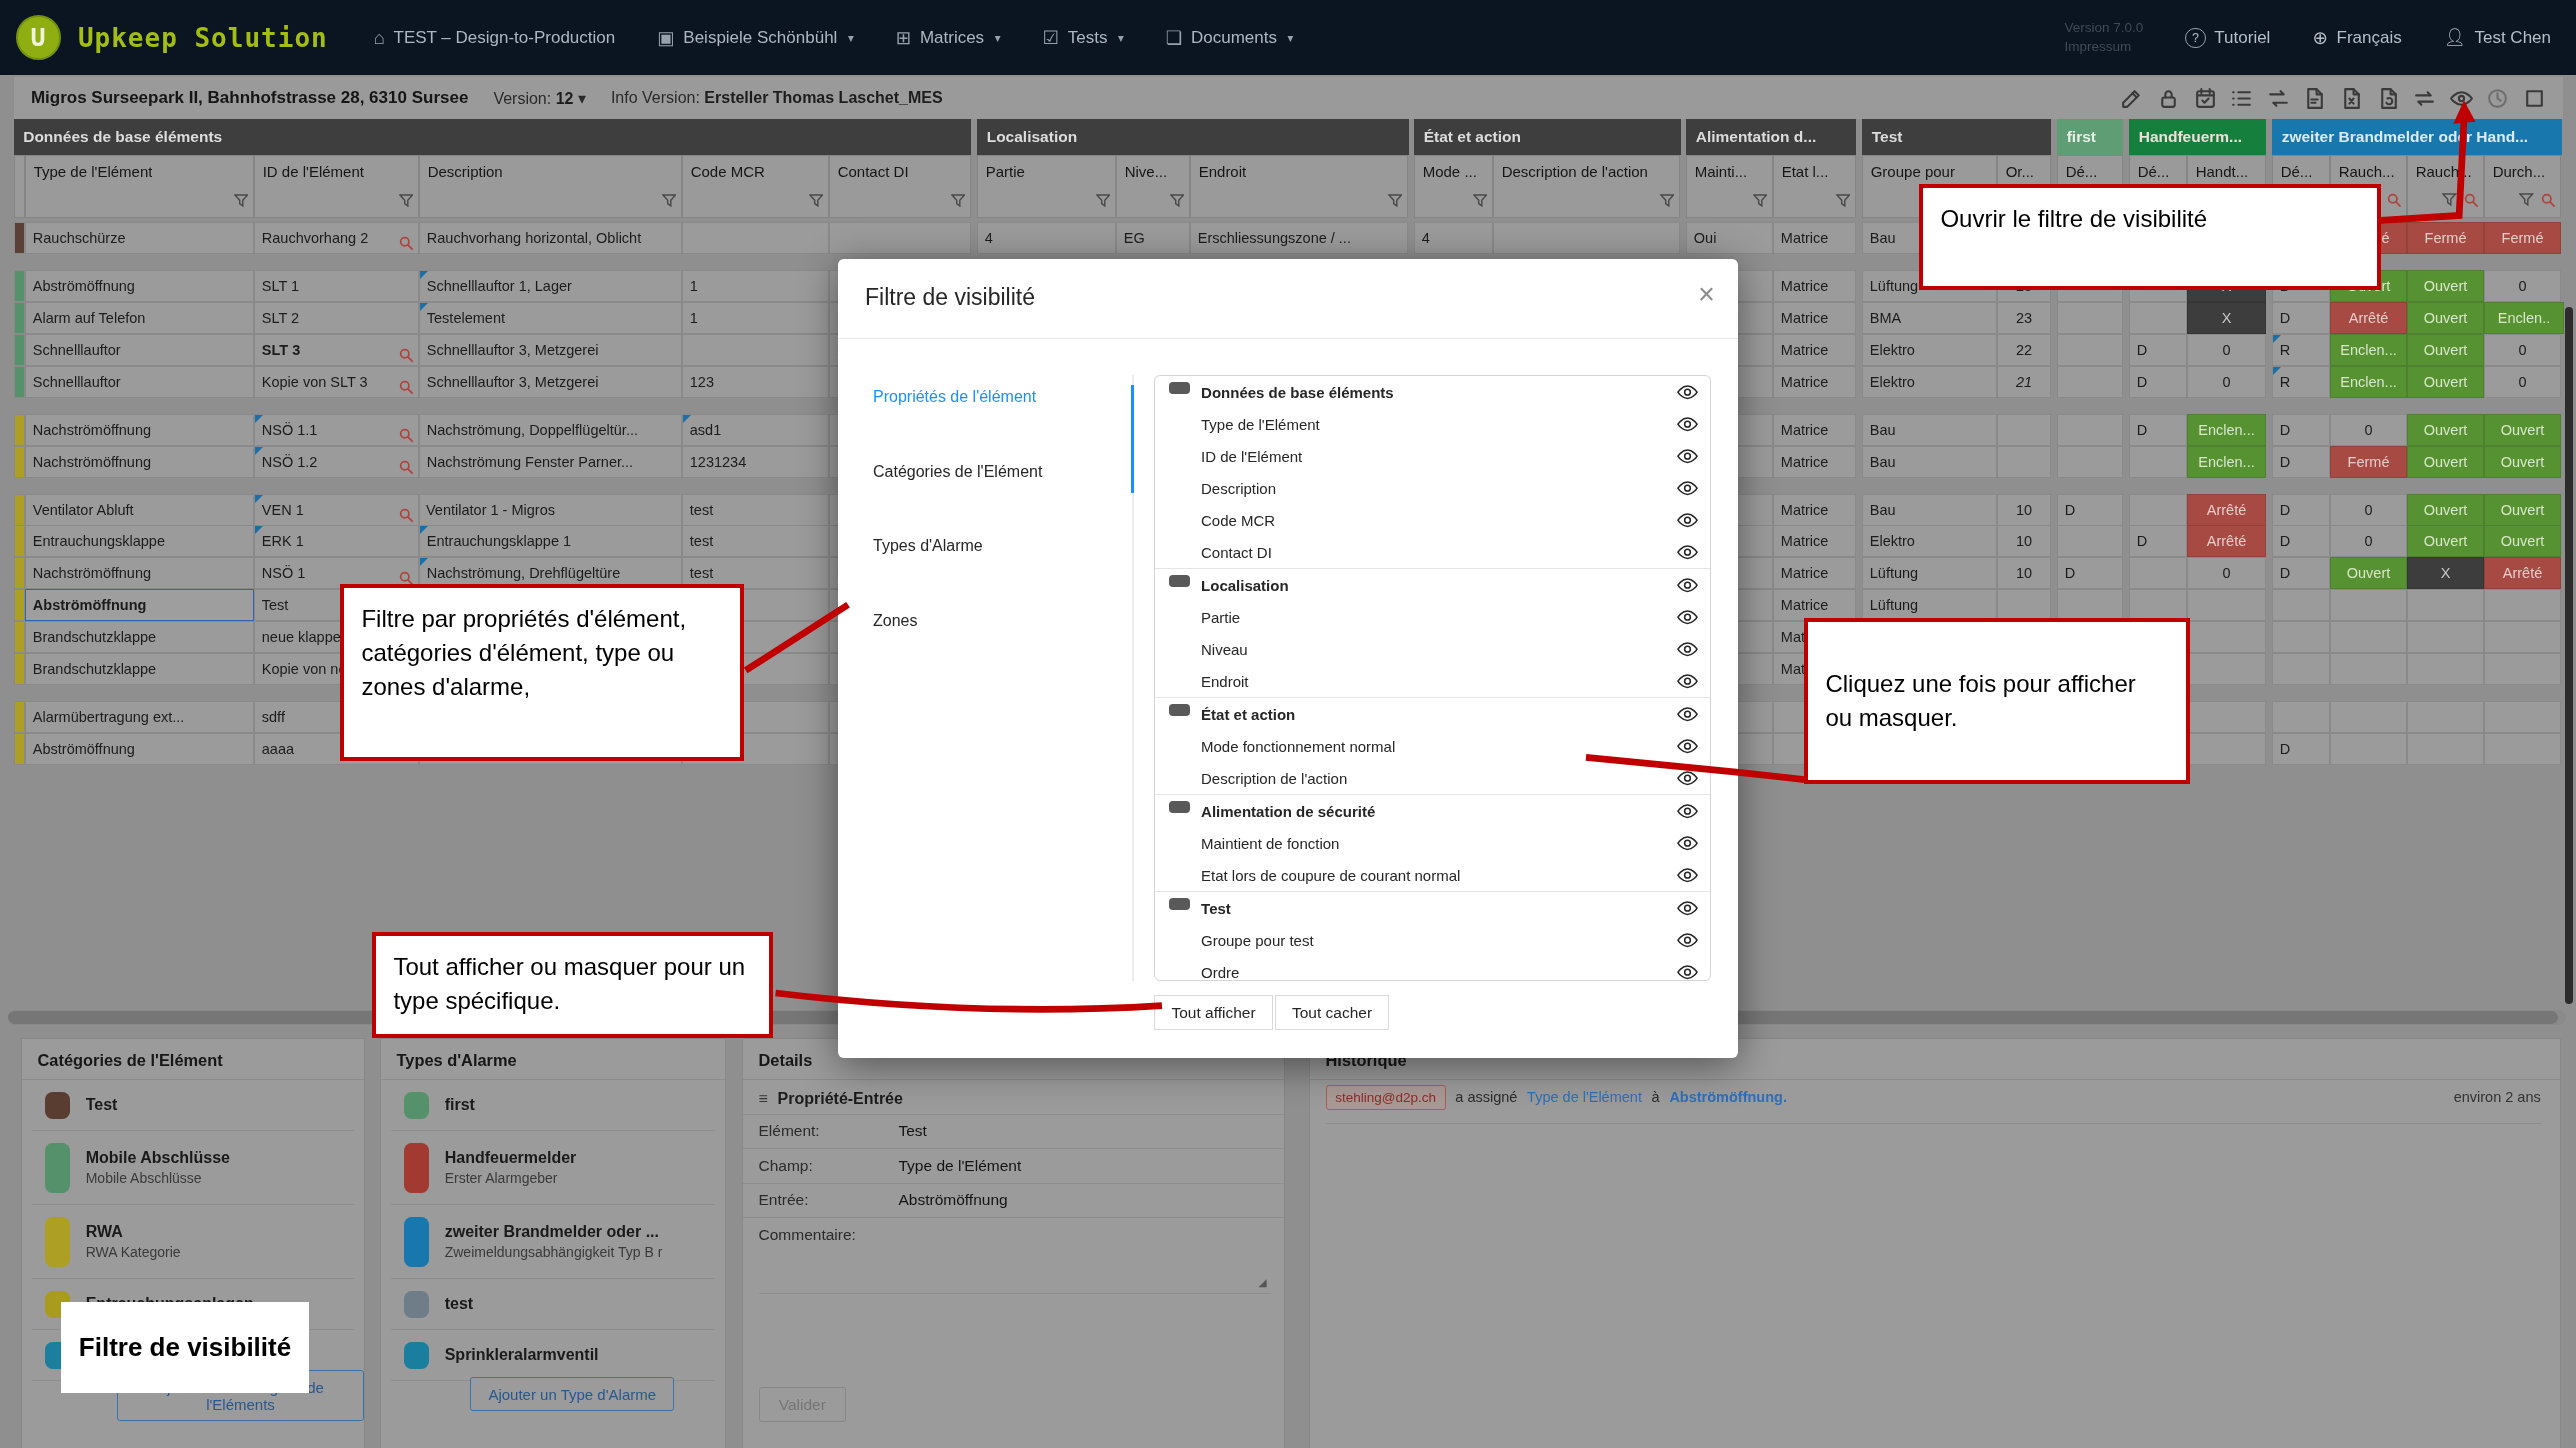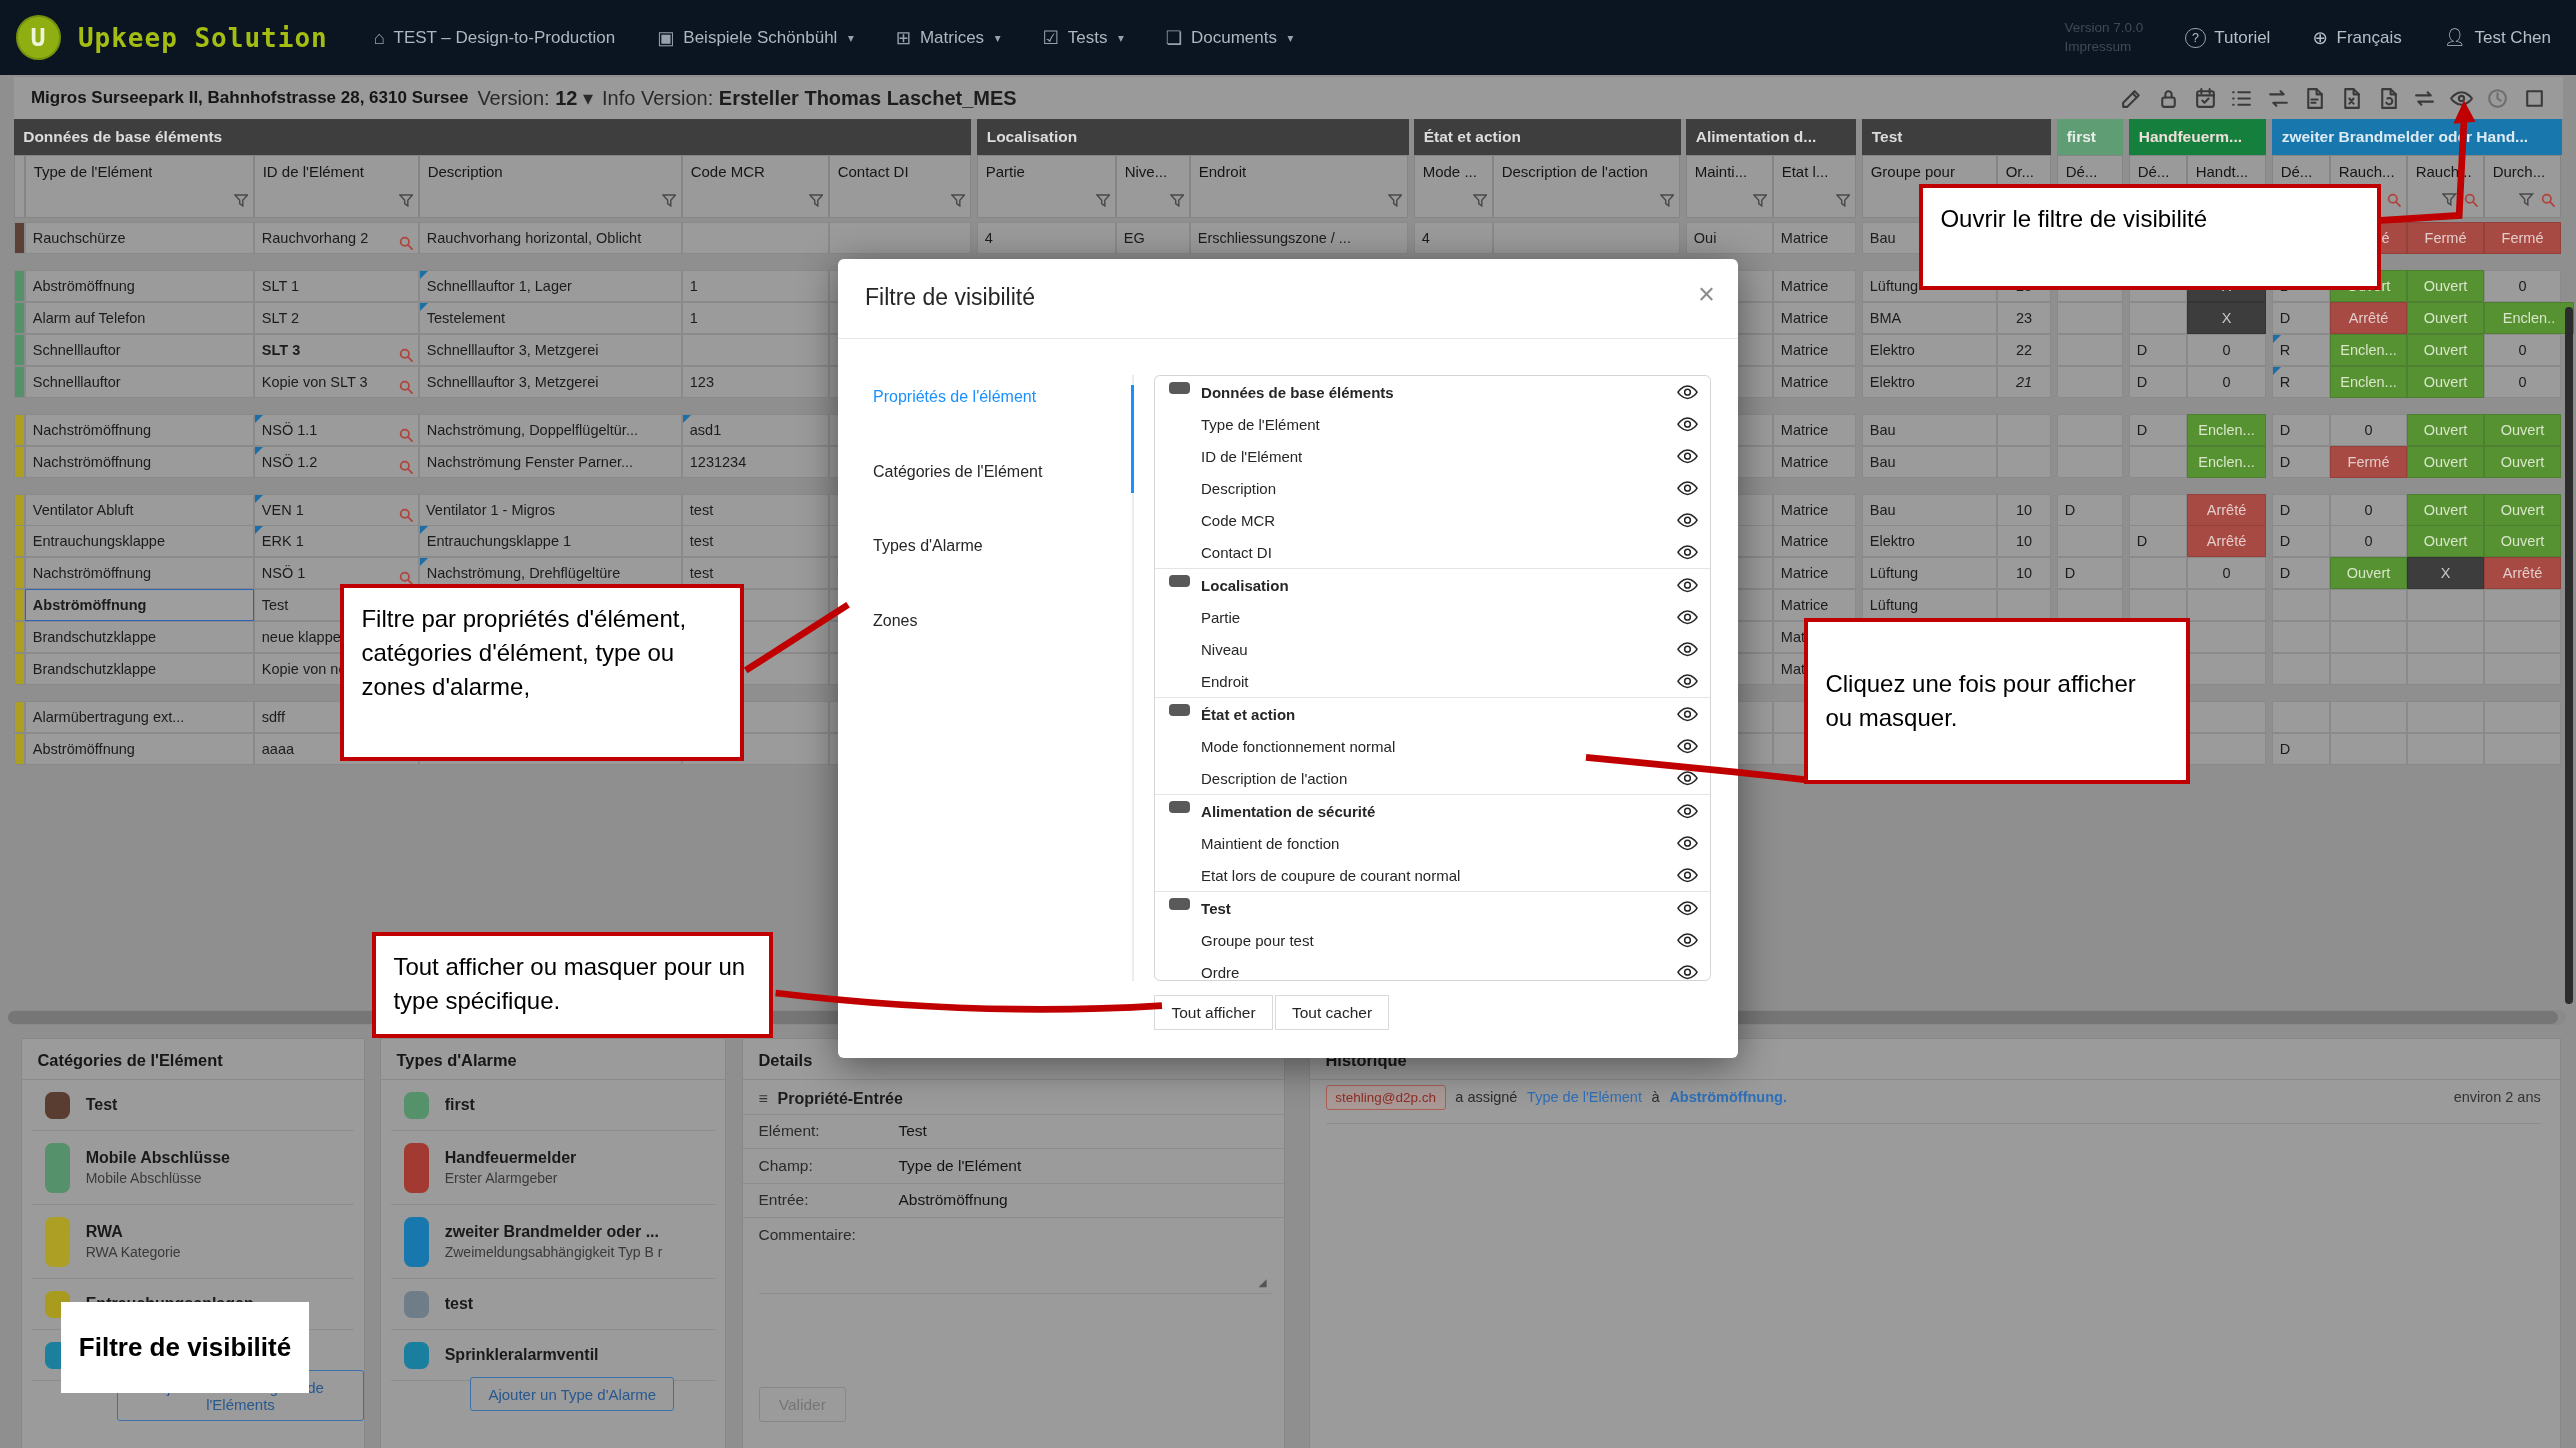--- a/index.html
+++ b/index.html
@@ -13,21 +13,21 @@
   #brand{font:bold 26px "DejaVu Sans Mono",monospace;color:#a3bd12;letter-spacing:1px;margin-right:46px;}
   .navitem{color:#aeb6bf;font-size:17px;margin-right:42px;display:flex;align-items:center;gap:8.7px;cursor:pointer;}
   .navitem .nicon{font-size:18.4px;color:#97a1ab;}
   .navchev{font-size:11.6px;color:#97a1ab;margin-left:1.9px;}
   #nav-right{margin-left:auto;display:flex;align-items:center;gap:42px;margin-right:25px;}
   #nav-version{color:#3f4a55;font-size:13.5px;line-height:18.4px;}
   .navlink{color:#b6bec7;font-size:17px;display:flex;align-items:center;gap:8.7px;}
   
   #titlebar{left:13.5px;top:77px;width:2549px;height:42px;background:#9a9a9a;display:flex;align-items:center;z-index:1;}
   #tb-title{font-weight:bold;font-size:17px;margin-left:17.4px;color:#161616;}
-  .tb-plain{font-size:20px;color:#2a2a2a;margin-left:9px;}
+  .tb-plain{font-size:16px;color:#2a2a2a;margin-left:25px;}
   .tb-strong{font-weight:bold;color:#1d1d1d;}
   #tb-icons{margin-left:auto;margin-right:15.5px;display:flex;gap:11.6px;align-items:center;}
   .tbicon{width:25px;height:25px;color:#3a3a3a;}
   .tbicon.dim{color:#6e6e6e;}
   .tbicon svg{width:25px;height:25px;stroke:currentColor;fill:none;stroke-width:2;stroke-linecap:round;stroke-linejoin:round;}
   
   .grouphdr{position:absolute;top:119px;height:36px;background:#3e3e3e;color:#dcdcdc;font-weight:bold;
             font-size:15.5px;line-height:36px;padding-left:9.7px;box-sizing:border-box;white-space:nowrap;overflow:hidden;z-index:1;}
   .grouphdr.g-green{background:#5f9e74;color:#e8efe9;}
   .grouphdr.g-red{background:#15803d;color:#efdeda;}
@@ -446,21 +446,21 @@
     <div class="cell" style="left:1686px;top:302px;width:87px;"><span></span></div>
     <div class="cell" style="left:1773px;top:302px;width:83px;"><span>Matrice</span></div>
     <div class="cell" style="left:1862px;top:302px;width:135px;"><span>BMA</span></div>
     <div class="cell ctr" style="left:1997px;top:302px;width:54px;"><span>23</span></div>
     <div class="cell" style="left:2057px;top:302px;width:66px;"><span></span></div>
     <div class="cell" style="left:2129px;top:302px;width:58px;"><span></span></div>
     <div class="cell cdark" style="left:2187px;top:302px;width:79px;"><span>X</span></div>
     <div class="cell" style="left:2272px;top:302px;width:58px;"><span>D</span></div>
     <div class="cell cred" style="left:2330px;top:302px;width:77px;"><span>Arrêté</span></div>
     <div class="cell cgreen" style="left:2407px;top:302px;width:77px;"><span>Ouvert</span></div>
-    <div class="cell cgreen" style="left:2484px;top:302px;width:90px;"><span>Enclen..</span></div>
+    <div class="cell cgreen" style="left:2484px;top:302px;width:80px;"><span>Enclen..</span></div>
     <div class="cell stripe" style="left:13.5px;top:334px;width:11.6px;background:#55926b;"></div>
     <div class="cell" style="left:25px;top:334px;width:229px;"><span>Schnelllauftor</span></div>
     <div class="cell" style="left:254px;top:334px;width:165px;font-weight:bold;"><span>SLT 3</span><span class="cellmag mag"><svg viewBox="0 0 15 15">
           <circle cx="6" cy="6" r="4.3"></circle>
           <path d="M9.3 9.3L13.5 13.5"></path>
         </svg></span></div>
     <div class="cell" style="left:419px;top:334px;width:263px;"><span>Schnelllauftor 3, Metzgerei</span></div>
     <div class="cell" style="left:682px;top:334px;width:147px;"><span></span></div>
     <div class="cell" style="left:829px;top:334px;width:142px;"><span>1</span></div>
     <div class="cell" style="left:977px;top:334px;width:139px;"><span></span></div>

